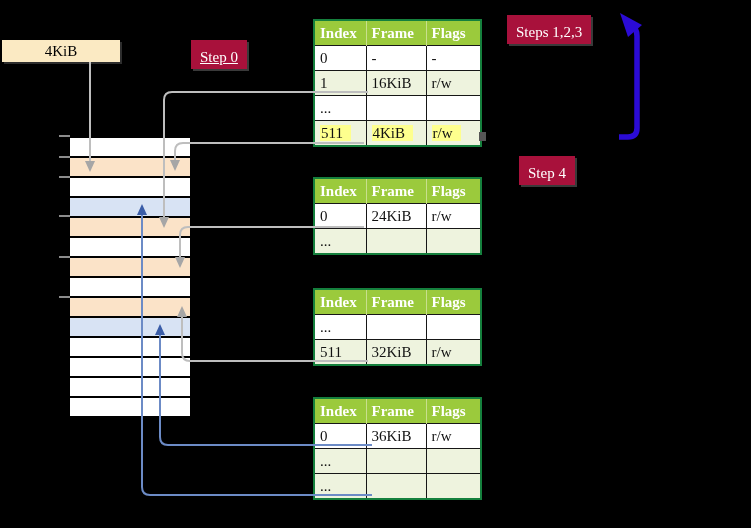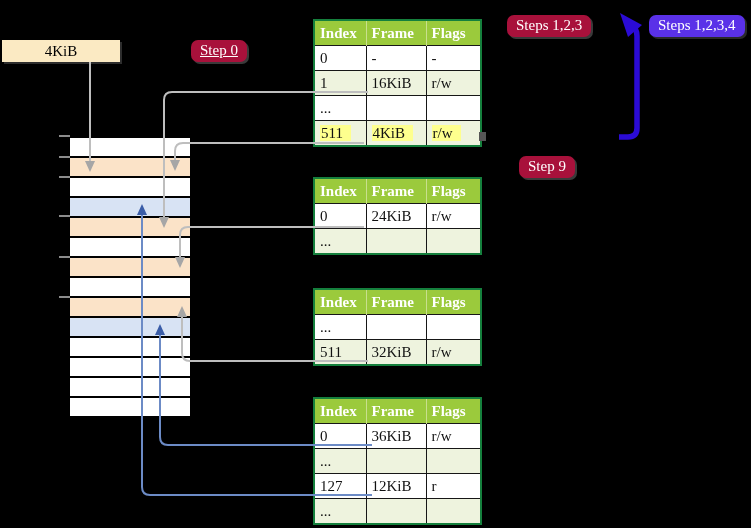--- a/index.html
+++ b/index.html
@@ -6,21 +6,21 @@
   #canvas{position:relative;width:751px;height:528px;background:#000;overflow:hidden;
           font-family:"Liberation Serif","DejaVu Serif",serif;}
 
   
   .frame-label{position:absolute;left:2px;top:40px;width:118px;height:22px;
     background:#FBEAC3;color:#000;font-size:15px;line-height:22px;text-align:center;
     box-shadow:2px 2px 0 rgba(90,90,90,.5);}
 
   
   .badge{position:absolute;background:#A8113B;color:#fff;font-size:15px;line-height:19px;
-    padding:1px 9px 2px;border-radius:7px;box-shadow:2px 2px 0 #3a3a3a;white-space:nowrap;}
+    padding:8px 9px 2px;border-radius:0;box-shadow:2px 2px 0 #3a3a3a;white-space:nowrap;}
   .badge.violet{background:#5A31E8;box-shadow:2px 2px 0 #2a2a2a;}
   #badge-step0{left:191px;top:40px;text-decoration:underline;}
   #badge-steps123{left:507px;top:15px;}
   #badge-steps1234{left:649px;top:15px;}
   #badge-step4{left:519px;top:156px;}
 
   
   table.ptable{position:absolute;left:313px;border-collapse:collapse;table-layout:fixed;
     background:#fff;border:2px solid #15803d;font-size:15px;}
   #table-l4{top:19px;} #table-l3{top:177px;} #table-l2{top:288px;} #table-l1{top:397px;}
@@ -48,22 +48,21 @@
 </style>
 </head>
 <body>
 
 <div id="canvas">
 
   <div class="frame-label">4KiB</div>
 
   <div class="badge" id="badge-step0">Step 0</div>
   <div class="badge" id="badge-steps123">Steps 1,2,3</div>
-  <div class="badge violet" id="badge-steps1234">Steps 1,2,3,4</div>
-  <div class="badge" id="badge-step4">Step 9</div>
+  <div class="badge" id="badge-step4">Step 4</div>
 
   <div id="memory-column">
     <div class="mrow shade-plain"></div>
     <div class="mrow shade-frame"></div>
     <div class="mrow shade-plain"></div>
     <div class="mrow shade-table"></div>
     <div class="mrow shade-frame"></div>
     <div class="mrow shade-plain"></div>
     <div class="mrow shade-frame"></div>
     <div class="mrow shade-plain"></div>
@@ -182,25 +181,20 @@
     <tr class="white">
       <td>0</td>
       <td>36KiB</td>
       <td>r/w</td>
     </tr>
     <tr class="green">
       <td>...</td>
       <td></td>
       <td></td>
     </tr>
-    <tr class="white">
-      <td>127</td>
-      <td>12KiB</td>
-      <td>r</td>
-    </tr>
     <tr class="green">
       <td>...</td>
       <td></td>
       <td></td>
     </tr>
   </tbody>
     </table>
 
   <svg id="connectors" width="751" height="528" viewBox="0 0 751 528">
 

